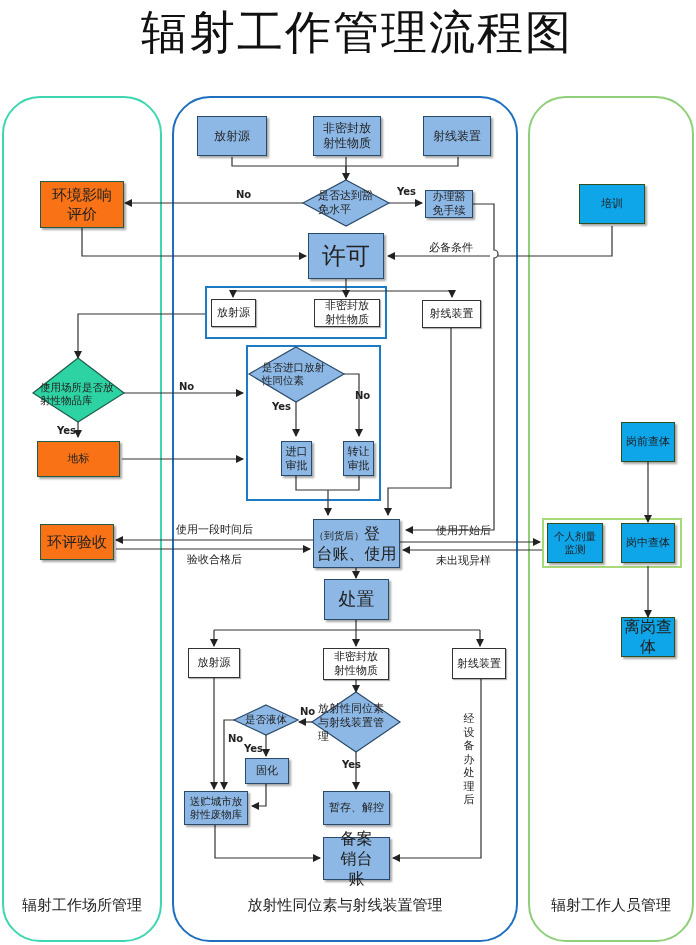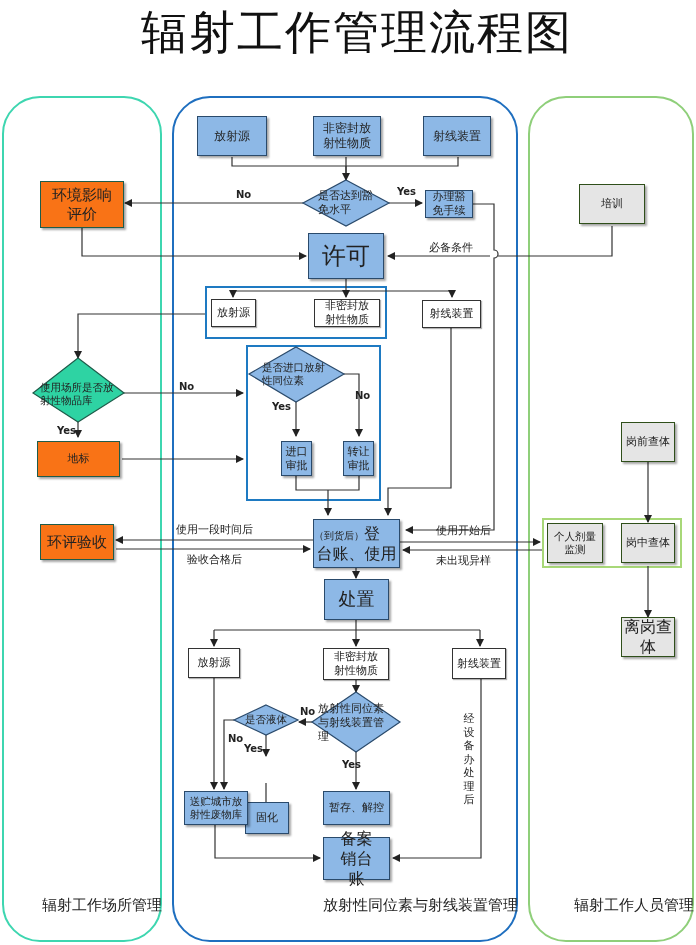--- a/index.html
+++ b/index.html
@@ -1,27 +1,27 @@
 <!DOCTYPE html>
 <html><head>
 <meta charset="utf-8">
 <style>
   html, body { margin:0; padding:0; background:#ffffff; }
   body { width:696px; height:945px; position:relative; overflow:hidden;
          font-family:"DejaVu Serif","Liberation Serif",serif; color:#222; }
   #title { position:absolute; left:9px; top:2px; width:696px; text-align:center;
            font-size:46px; letter-spacing:2px; color:#111; }
   .lane { position:absolute; border-radius:38px; box-sizing:border-box; }
-  .lane-label { position:absolute; font-size:15px; text-align:right; color:#222; }
+  .lane-label { position:absolute; font-size:15px; text-align:center; color:#222; }
   svg#diagram { position:absolute; left:0; top:0; }
   .node { position:absolute; box-sizing:border-box; display:flex; align-items:center;
           justify-content:center; text-align:center; line-height:1.25; }
   .blue { background:#8db8e6; border:1.5px solid #2a4a6b; box-shadow:2px 2px 2px rgba(0,0,0,0.35); }
   .teal { background:#f97316; border:1.5px solid #1e5c4a; box-shadow:2px 2px 2px rgba(0,0,0,0.35); }
-  .green { background:#e5e5e5; border:1.5px solid #2f4f1a; box-shadow:2px 2px 2px rgba(0,0,0,0.35); }
+  .green { background:#0ea5e9; border:1.5px solid #2f4f1a; box-shadow:2px 2px 2px rgba(0,0,0,0.35); }
   .white { background:#ffffff; border:1.2px solid #333; box-shadow:1px 1px 1px rgba(0,0,0,0.3); }
   .lbl { position:absolute; font-size:11px; white-space:nowrap; }
   .yn { position:absolute; font-family:"DejaVu Sans","Liberation Sans",sans-serif;
         font-weight:bold; font-size:10px; }
   .dtext { position:absolute; display:flex; align-items:center; justify-content:center;
            text-align:left; font-size:11px; line-height:1.25; }
   .group { position:absolute; box-sizing:border-box; border:2.5px solid #1e7ac2; }
 </style>
 </head>
 <body>
@@ -153,21 +153,21 @@
 
 <div class="node blue" style="left:324px;top:579px;width:65px;height:41px;font-size:18px;">处置</div>
 
 <div class="node white" style="left:188px;top:648px;width:52px;height:30px;font-size:11px;">放射源</div>
 <div class="node white" style="left:323px;top:648px;width:66px;height:32px;font-size:11px;padding:0 6px;">非密封放射性物质</div>
 <div class="node white" style="left:452px;top:648px;width:54px;height:31px;font-size:11px;">射线装置</div>
 
 <div class="dtext" style="left:318px;top:708px;width:76px;height:30px;font-size:11px;">放射性同位素与射线装置管理</div>
 <div class="dtext" style="left:240px;top:712px;width:52px;height:16px;font-size:10.5px;">是否液体</div>
 
-<div class="node blue" style="left:245px;top:758px;width:44px;height:32px;font-size:11px;margin-top:44px;">固化</div>
+<div class="node blue" style="left:245px;top:758px;width:44px;height:26px;font-size:11px;">固化</div>
 
 <div class="node blue" style="left:184px;top:791px;width:64px;height:34px;font-size:10.5px;padding:0 3px;">送贮城市放射性废物库</div>
 
 <div class="node blue" style="left:323px;top:791px;width:67px;height:34px;font-size:11px;">暂存、解控</div>
 
 <div class="node blue" style="left:323px;top:837px;width:67px;height:43px;font-size:16px;padding:0 12px;">备案销台账</div>
 
 <div style="position:absolute;left:462px;top:712px;width:14px;font-size:11px;line-height:13.5px;text-align:center;">
   <div>经</div>
   <div>设</div>

